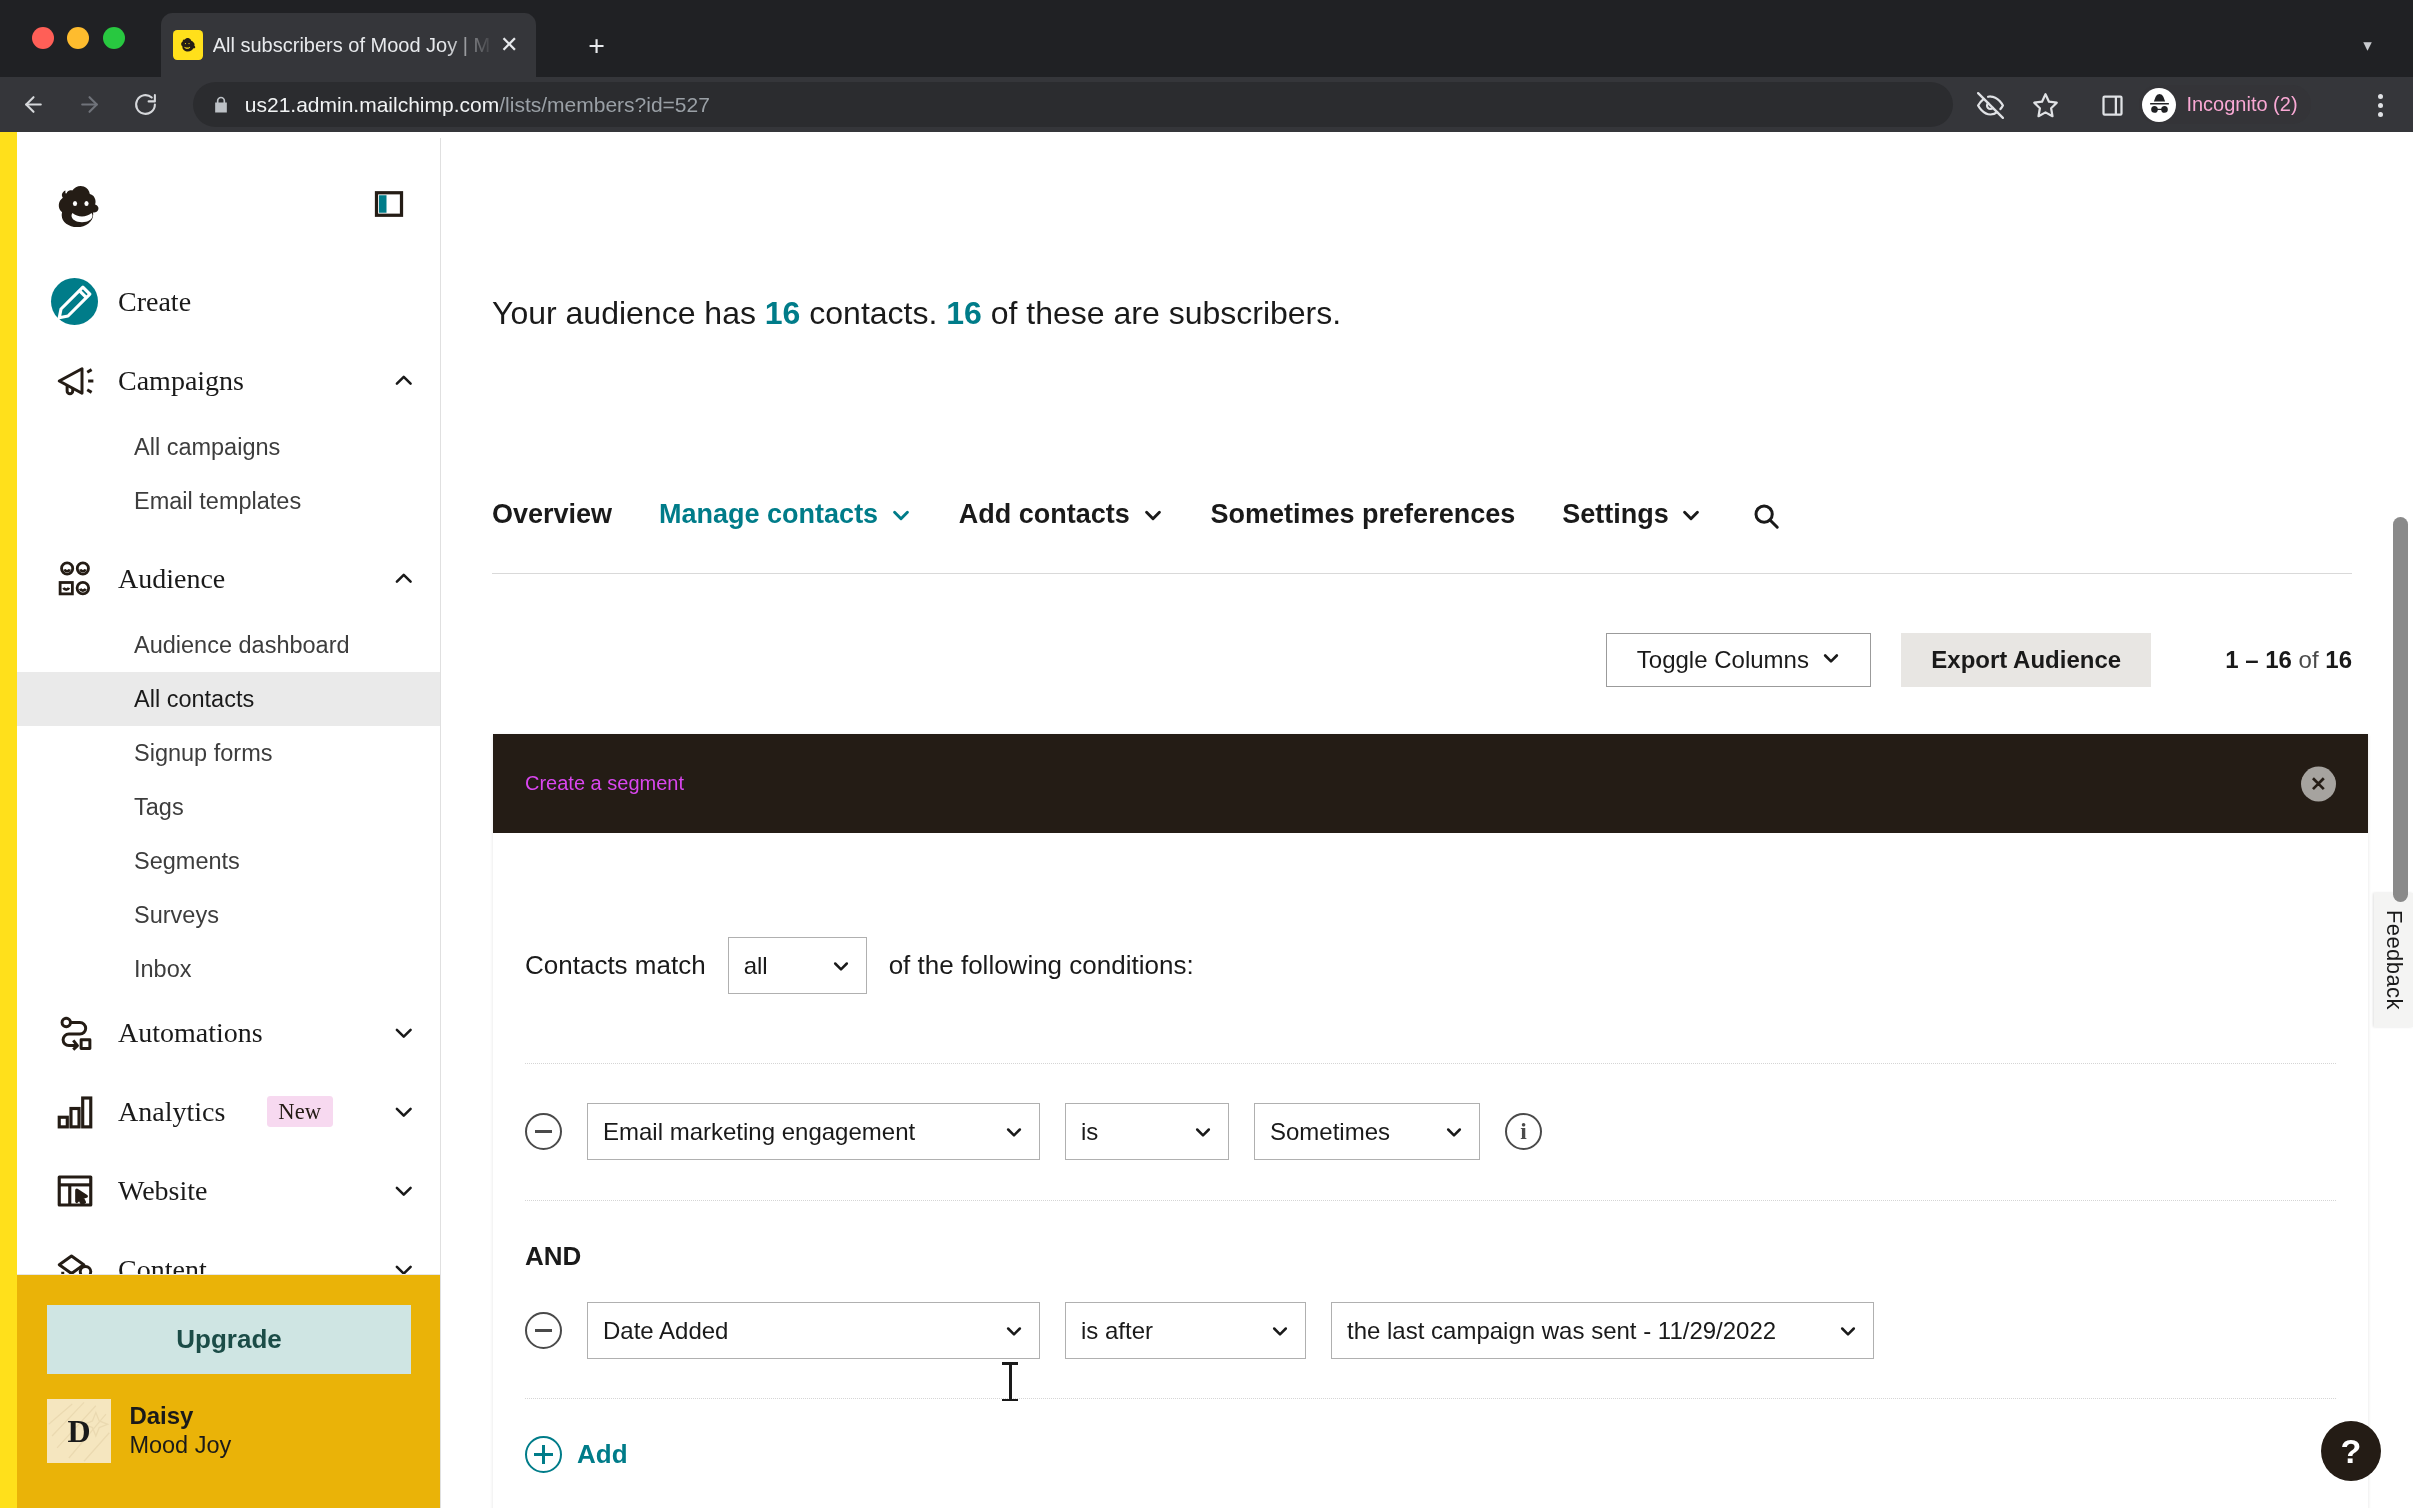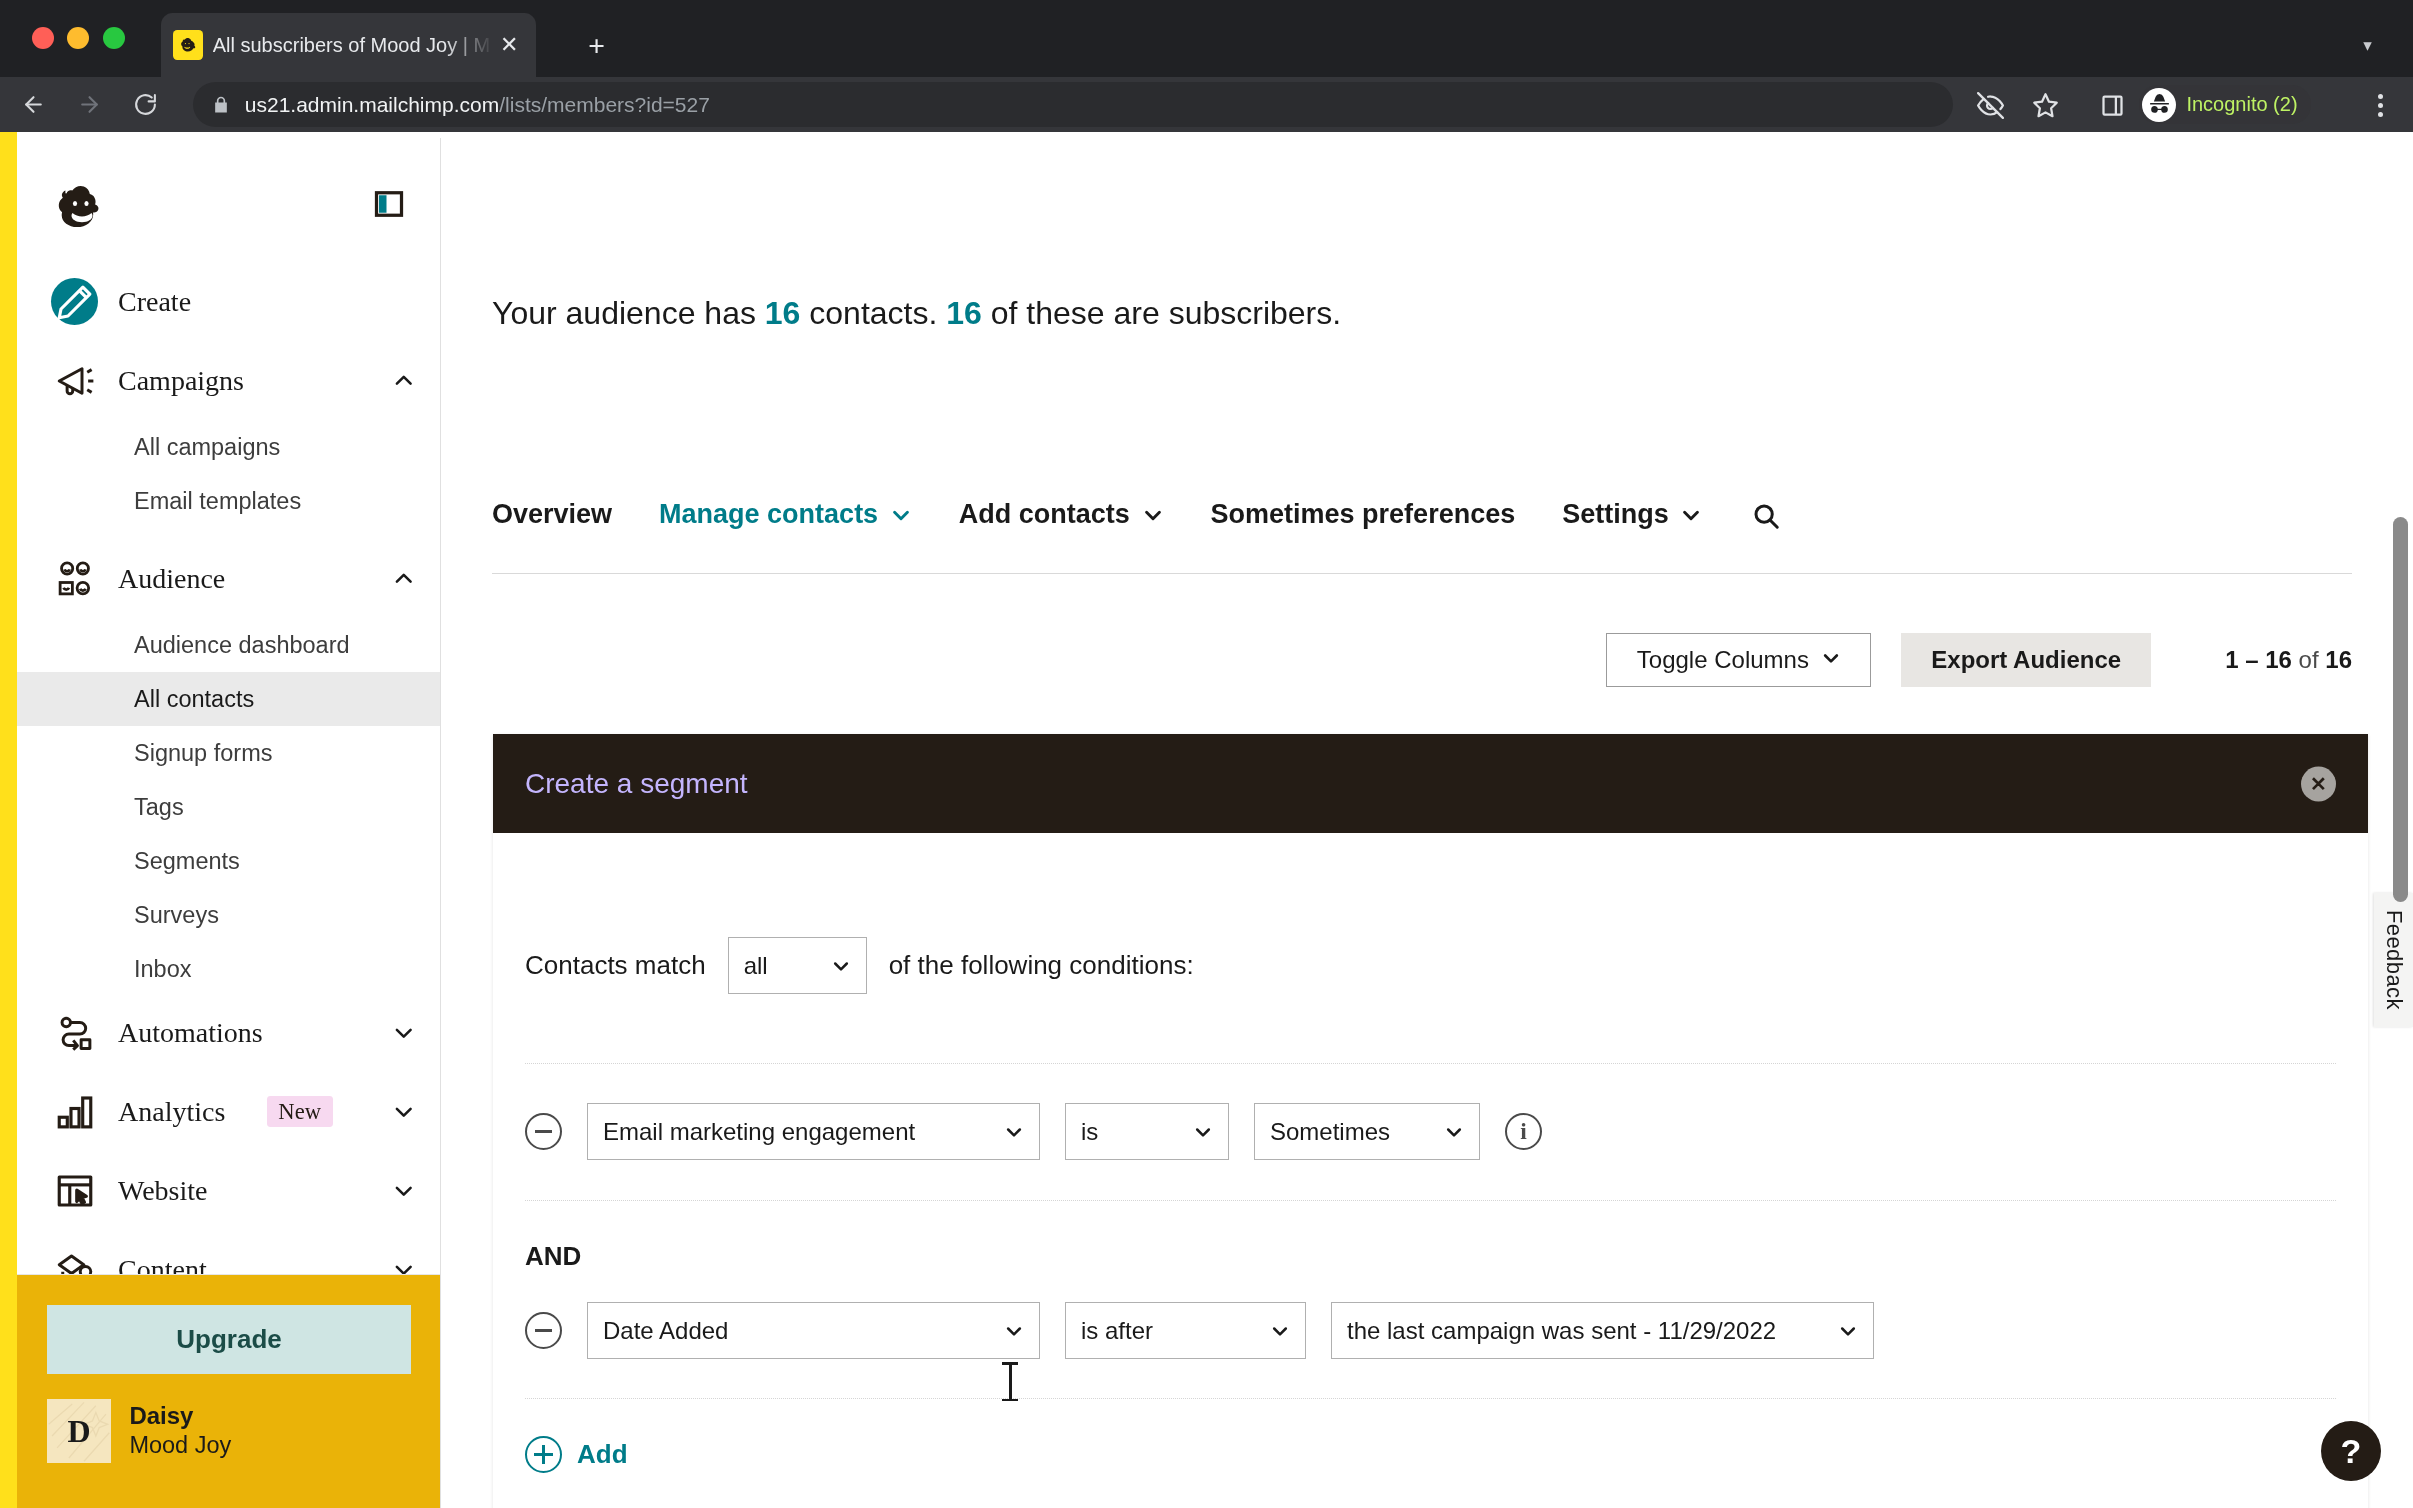--- a/index.html
+++ b/index.html
@@ -122,21 +122,21 @@
     background: #33343799;
   }
   #profile-avatar {
     width: 34px; height: 34px; border-radius: 50%;
     background: #ffffff;
     display: flex; align-items: center; justify-content: center;
     flex: 0 0 auto;
   }
   #profile-avatar svg { width: 25px; height: 25px; }
   #profile-label {
-    margin-left: 10px; color: #bef264; font-size: 20px; white-space: nowrap;
+    margin-left: 10px; color: #f9a8d4; font-size: 20px; white-space: nowrap;
   }
   #menu-dots {
     position: absolute; left: 2365px; top: 11.7px;
     width: 30px; height: 34px;
     display: flex; flex-direction: column; align-items: center;
     justify-content: center; gap: 4.2px;
   }
   #menu-dots i { width: 5px; height: 5px; border-radius: 50%; background: #e0e2e5; display: block; }
 
   
@@ -319,21 +319,21 @@
     width: 1875px; height: 804px;
     background: #ffffff;
     box-shadow: 0 0.8px 3.4px rgba(0,0,0,.12);
   }
   #segment-header {
     height: 99px; background: #241c15;
     display: flex; align-items: center;
     padding: 0 32px;
     position: relative;
   }
-  #segment-title { color: #c4b5fd; font-size: 28px; }
+  #segment-title { color: #d946ef; font-size: 20px; }
   #segment-close {
     position: absolute; right: 32px; top: 50%;
     transform: translateY(-50%);
     width: 35px; height: 35px; border-radius: 50%;
     background: #a6a39f;
     display: flex; align-items: center; justify-content: center;
     color: #241c15; font-size: 20px; font-weight: bold;
   }
   #segment-body { padding: 0 32px; position: relative; }
 

